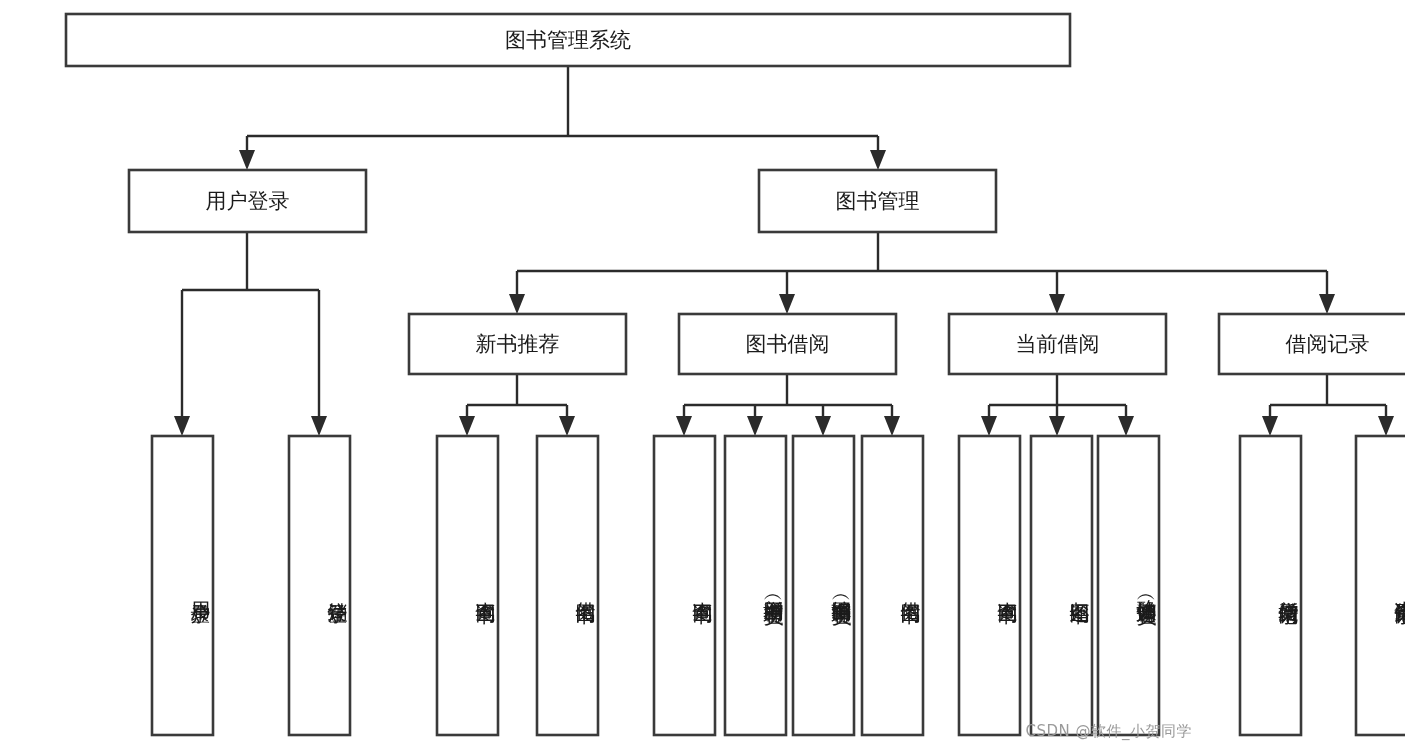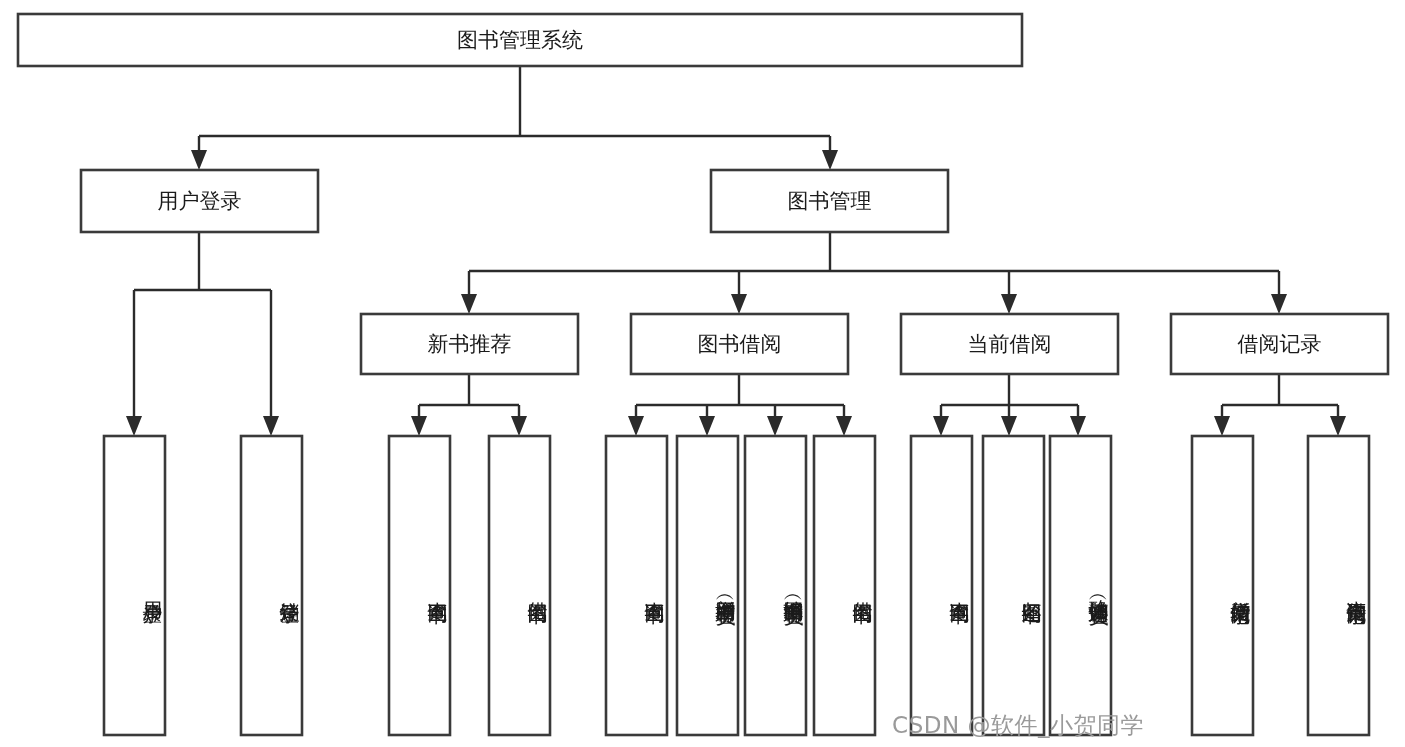--- a/index.html
+++ b/index.html
@@ -11,20 +11,21 @@
     width: 1405px;
     height: 747px;
     font-family: "DejaVu Sans", "Liberation Sans", sans-serif;
     overflow: hidden;
   }
   #diagram-root {
     position: relative;
     width: 1154px;
     height: 747px;
     background: #ffffff;
+    margin-left: 48px;
   }
   svg#flow-svg {
     position: absolute;
     left: 0;
     top: 0;
     width: 1405px;
     height: 747px;
     display: block;
   }
   .node-box {
@@ -64,21 +65,21 @@
   }
   .arrow-head {
     fill: #2b2b2b;
     stroke: none;
   }
   #watermark {
     position: absolute;
     right: 10px;
     bottom: 6px;
     font-family: "DejaVu Sans", "Liberation Sans", sans-serif;
-    font-size: 23px;
+    font-size: 15px;
     color: #9a9a9a;
     white-space: nowrap;
     letter-spacing: 0.5px;
   }
 </style>
 </head>
 <body>
 
 <div id="diagram-root">
 

